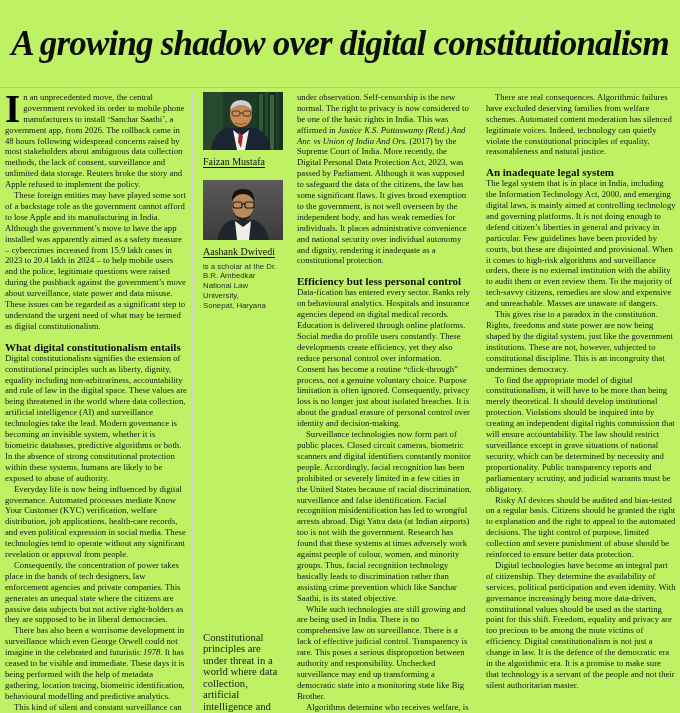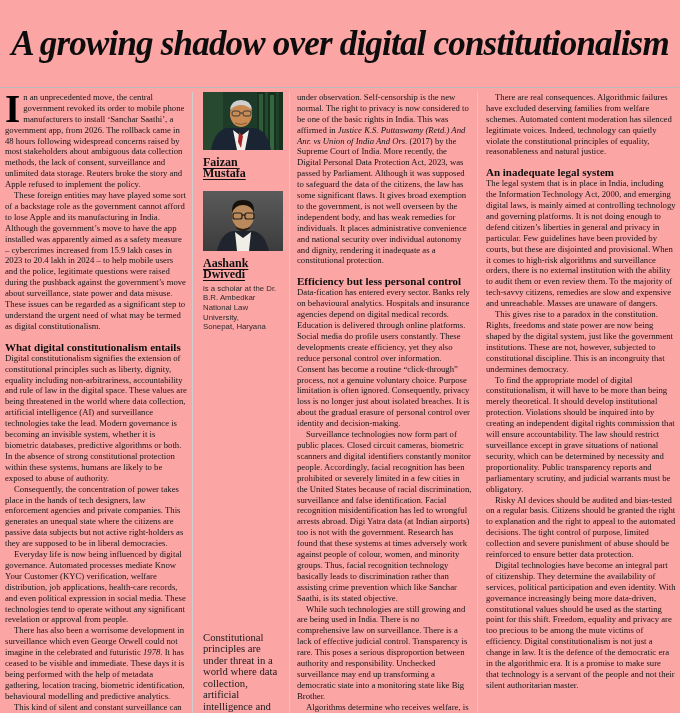--- a/index.html
+++ b/index.html
@@ -1,18 +1,18 @@
 <!DOCTYPE html>
 <html><head>
 <meta charset="utf-8">
 <style>
   html,body { margin:0; padding:0; background:#ffffff; }
   .page {
     position:relative; width:680px; height:713px; overflow:hidden;
-    background:#fca5a5; font-family:"Liberation Serif", serif; color:#151515;
+    background:#bef264; font-family:"Liberation Serif", serif; color:#151515;
   }
   .headline {
     text-align:center; font-style:italic; font-weight:600;
     font-size:35px; line-height:39px; letter-spacing:-0.8px;
     color:#0d0d0d; padding-top:1px; white-space:nowrap;
   }
   .head-rule { height:1px; background:#b9b9b9; margin-top:2px; }
 
   .columns { display:flex; height:666px; overflow:hidden; padding-top:4px; }
   .col { font-size:8.7px; line-height:10.9px; }
@@ -27,21 +27,21 @@
   .col p { margin:0; }
   p.para { text-indent:9px; }
   h3.subhead { margin:10px 0 0 0; font-size:11px; line-height:10.9px; font-weight:700; color:#0e0e0e; }
   .dropcap { float:left; font-size:39px; line-height:29px; font-weight:700; margin:2px 3px 0 0; color:#000; }
   .col i { font-style:italic; }
 
   .author { margin-bottom:8px; }
   .author-photo { width:80px; height:58px; display:block; background:#333; }
   .author-name {
     display:inline-block; margin:7px 0 4px 0;
-    font-size:12px; font-weight:700; color:#0f0f0f;
+    font-size:10px; font-weight:400; color:#0f0f0f;
     text-decoration:underline; text-underline-offset:2px;
   }
   .author-bio {
     font-family:"Liberation Sans", sans-serif;
     font-size:7.8px; line-height:9.7px; color:#2b2b2b; white-space:pre-line;
   }
   .pull-quote {
     position:absolute; top:540px; left:10px; width:79px;
     font-size:10.7px; line-height:11.5px; color:#1b1b1b;
   }
@@ -54,22 +54,22 @@
   <h1 class="headline">A growing shadow over digital constitutionalism</h1>
   <div class="head-rule"></div>
 
   <div class="columns">
 
     <div class="col col-1">
         <p class="lead"><span class="dropcap">I</span>n an unprecedented move, the central government revoked its order to mobile phone manufacturers to install ‘Sanchar Saathi’, a government app, from 2026. The rollback came in 48 hours following widespread concerns raised by most stakeholders about ambiguous data collection methods, the lack of consent, surveillance and unlimited data storage. Reuters broke the story and Apple refused to implement the policy.</p>
         <p class="para">These foreign entities may have played some sort of a backstage role as the government cannot afford to lose Apple and its manufacturing in India. Although the government’s move to have the app installed was apparently aimed as a safety measure – cybercrimes increased from 15.9 lakh cases in 2023 to 20.4 lakh in 2024 – to help mobile users and the police, legitimate questions were raised during the pushback against the government’s move about surveillance, state power and data misuse. These issues can be regarded as a significant step to understand the urgent need of what may be termed as digital constitutionalism.</p>
         <h3 class="subhead">What digital constitutionalism entails</h3>
         <p class="flush">Digital constitutionalism signifies the extension of constitutional principles such as liberty, dignity, equality including non-arbitrariness, accountability and rule of law in the digital space. These values are being threatened in the world where data collection, artificial intelligence (AI) and surveillance technologies take the lead. Modern governance is becoming an invisible system, whether it is biometric databases, predictive algorithms or both. In the absence of strong constitutional protection within these systems, humans are likely to be exposed to abuse of authority.</p>
+        <p class="para">Everyday life is now being influenced by digital governance. Automated processes mediate Know Your Customer (KYC) verification, welfare distribution, job applications, health-care records, and even political expression in social media. These technologies tend to operate without any significant revelation or approval from people.</p>
         <p class="para">Consequently, the concentration of power takes place in the hands of tech designers, law enforcement agencies and private companies. This generates an unequal state where the citizens are passive data subjects but not active right-holders as they are supposed to be in liberal democracies.</p>
-        <p class="para">Everyday life is now being influenced by digital governance. Automated processes mediate Know Your Customer (KYC) verification, welfare distribution, job applications, health-care records, and even political expression in social media. These technologies tend to operate without any significant revelation or approval from people.</p>
         <p class="para">There has also been a worrisome development in surveillance which even George Orwell could not imagine in the celebrated and futuristic <i>1978</i>. It has ceased to be visible and immediate. These days it is being performed with the help of metadata gathering, location tracing, biometric identification, behavioural modelling and predictive analytics.</p>
         <p class="para">This kind of silent and constant surveillance can chill free speech, discourage dissent and disrupt democracies. People start censoring themselves when they are aware that they are</p>
       </div>
 
     <div class="col col-photos">
 
       <div class="author">
         <svg class="author-photo" viewBox="0 0 80 58" xmlns="http://www.w3.org/2000/svg">
           <rect width="80" height="58" fill="#1e3a28"></rect>
           <rect x="54" width="26" height="58" fill="#17301f"></rect>

